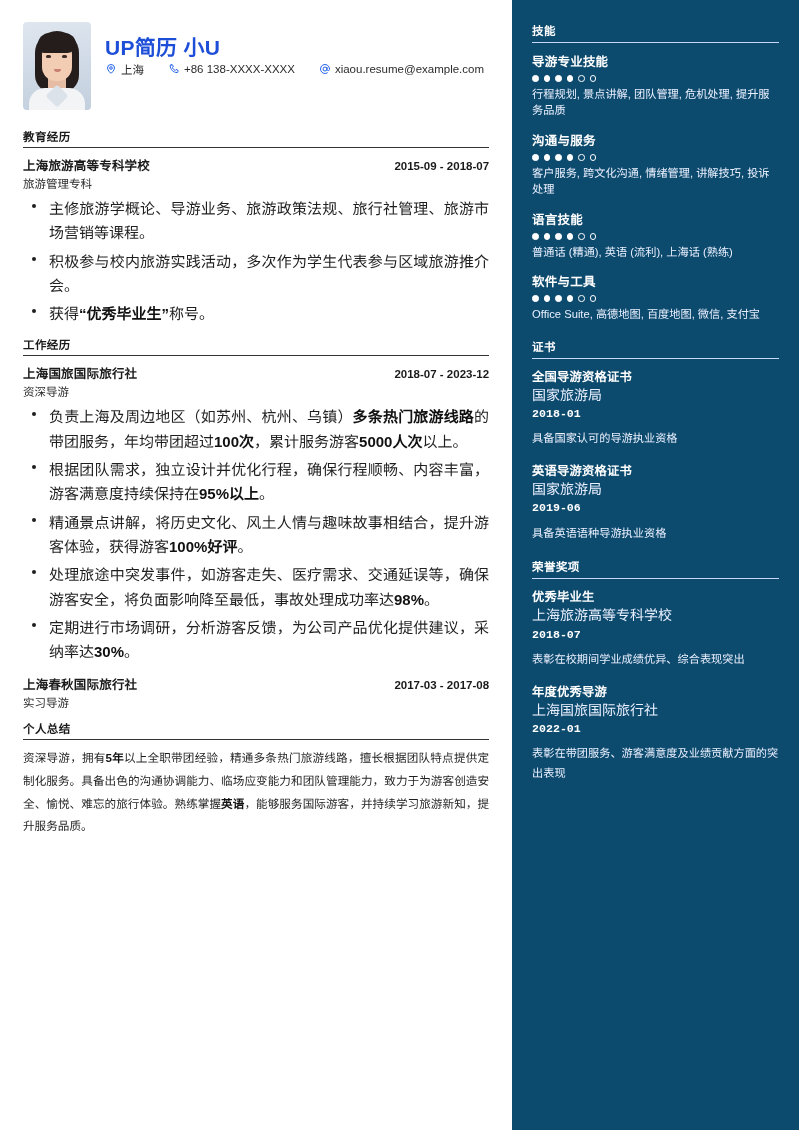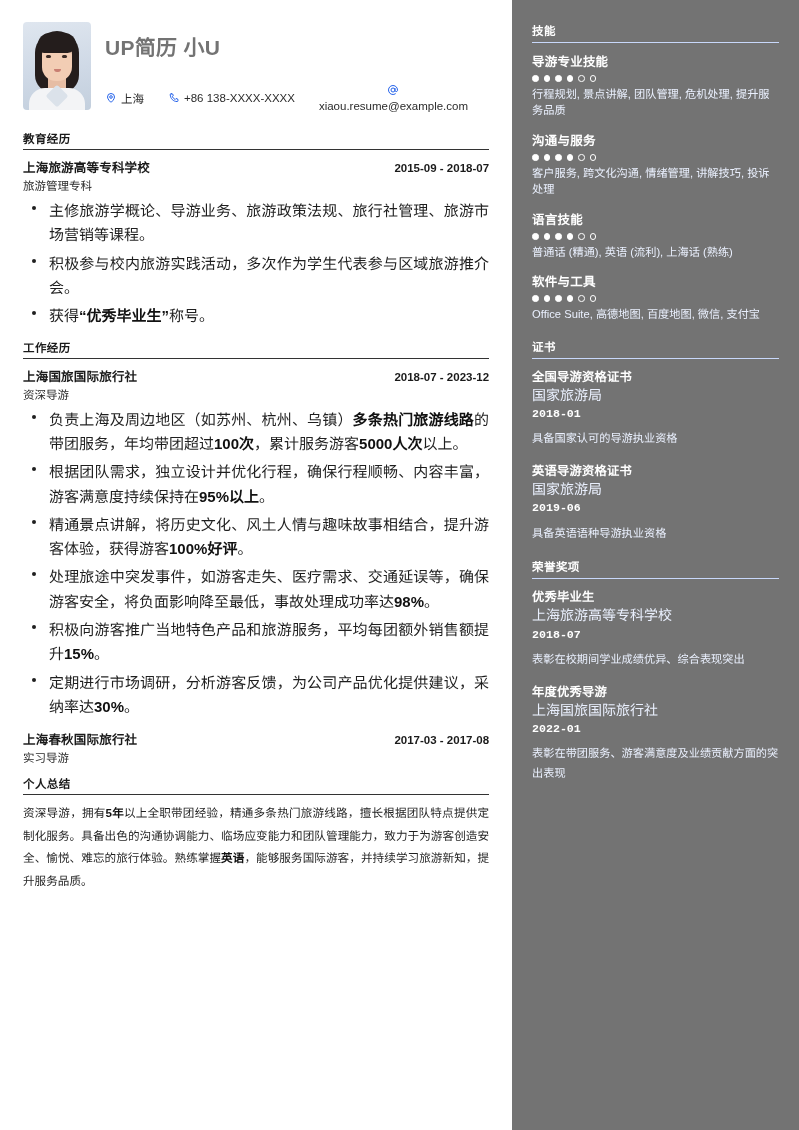--- a/index.html
+++ b/index.html
@@ -67,29 +67,29 @@
     position: absolute; left: 6px; top: 66px; width: 56px; height: 24px;
     background: #f3f4f6; border-radius: 16px 16px 0 0;
   }
   .photo .collar {
     position: absolute; left: 26px; top: 66px; width: 16px; height: 16px;
     background: #dbe2ea; transform: rotate(45deg); border-radius: 2px;
   }
 
   .hdr-text { padding-top: 14px; }
   .name {
-    font-size: 21px; font-weight: 700; color: #737373;
-    letter-spacing: .3px; line-height: 1.15; margin-bottom: 24px;
+    font-size: 21px; font-weight: 700; color: #1d4ed8;
+    letter-spacing: .3px; line-height: 1.15; margin-bottom: 1px;
   }
   .contacts {
     display: flex; align-items: center; flex-wrap: wrap;
     font-size: 11.5px; color: #2b2b2b; gap: 13px;
   }
   .contact { display: inline-flex; align-items: center; gap: 4px; margin-right: 11px; }
-  .contact:last-child { margin-right: 0; flex-direction: column; }
+  .contact:last-child { margin-right: 0; }
   .cicon { display: inline-flex; width: 12px; height: 12px; color: #2563eb; }
   .cicon svg { width: 12px; height: 12px; display: block; }
 
   
   .section { margin-bottom: 2px; }
   .sec-head {
     font-size: 11.5px; font-weight: 700; color: #1a1a1a;
     padding-bottom: 3px; margin-bottom: 7px;
     border-bottom: 1.3px solid #333333;
     letter-spacing: .4px;
@@ -126,21 +126,21 @@
     font-size: 11.6px;
     line-height: 1.95;
     color: #1f1f1f;
     text-align: justify;
     margin-top: 2px;
   }
 
   
   .side-col {
     width: 298px;
-    background: #737373;
+    background: #0c4a6e;
     color: #ffffff;
     padding: 22px 20px 0 20px;
   }
   .side-sec { margin-bottom: 15px; }
   .side-head {
     font-size: 11.5px; font-weight: 700; color: #ffffff;
     padding-bottom: 4px; margin-bottom: 8px;
     border-bottom: 1.3px solid #c8d8fb;
     letter-spacing: .4px;
   }
@@ -242,21 +242,20 @@
           <span class="date">2018-07 - 2023-12</span>
         </div>
         <div class="entry-sub">
           <span class="role">资深导游</span>
         </div>
         <ul class="bullets">
           <li>负责上海及周边地区（如苏州、杭州、乌镇）<b>多条热门旅游线路</b>的带团服务，年均带团超过<b>100次</b>，累计服务游客<b>5000人次</b>以上。</li>
           <li>根据团队需求，独立设计并优化行程，确保行程顺畅、内容丰富，游客满意度持续保持在<b>95%以上</b>。</li>
           <li>精通景点讲解，将历史文化、风土人情与趣味故事相结合，提升游客体验，获得游客<b>100%好评</b>。</li>
           <li>处理旅途中突发事件，如游客走失、医疗需求、交通延误等，确保游客安全，将负面影响降至最低，事故处理成功率达<b>98%</b>。</li>
-          <li>积极向游客推广当地特色产品和旅游服务，平均每团额外销售额提升<b>15%</b>。</li>
           <li>定期进行市场调研，分析游客反馈，为公司产品优化提供建议，采纳率达<b>30%</b>。</li>
         </ul>
       </div>
 
       <div class="entry">
         <div class="entry-top">
           <span class="org">上海春秋国际旅行社</span>
           <span class="date">2017-03 - 2017-08</span>
         </div>
         <div class="entry-sub">

